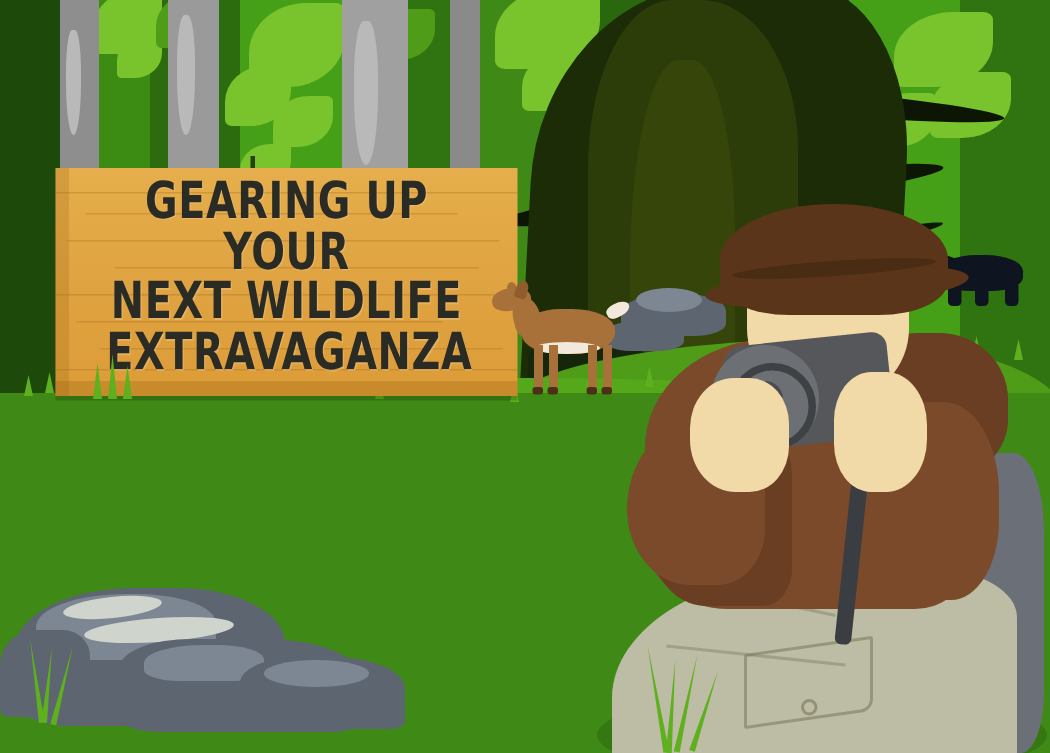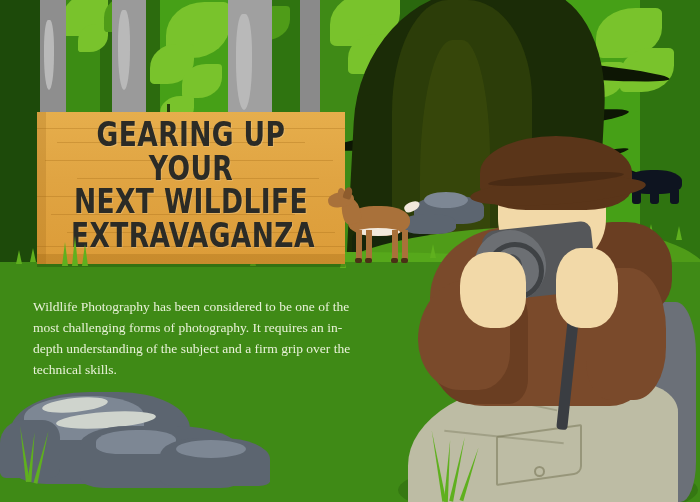--- a/index.html
+++ b/index.html
@@ -237,21 +237,20 @@
     <div class="leg" style="left:30px;top:40px;"></div>
     <div class="leg" style="left:40px;top:40px;"></div>
     <div class="leg" style="left:66px;top:40px;"></div>
     <div class="leg" style="left:76px;top:40px;"></div>
     <div class="hoof" style="left:29px;top:68px;"></div>
     <div class="hoof" style="left:39px;top:68px;"></div>
     <div class="hoof" style="left:65px;top:68px;"></div>
     <div class="hoof" style="left:75px;top:68px;"></div>
   </div>
 
-  <div id="body-copy">Wildlife Photography has been considered to be one of the most challenging forms of photography. It requires an in-depth understanding of the subject and a firm grip over the technical skills.</div>
 
   <div class="rock" style="left:10px;top:392px;width:180px;height:92px;border-radius:44% 40% 14% 20%;"></div>
   <div class="rock lit" style="left:24px;top:396px;width:120px;height:44px;border-radius:50% 44% 20% 30%;"></div>
   <div class="rock pale" style="left:42px;top:398px;width:66px;height:14px;border-radius:50%;transform:rotate(-6deg);"></div>
   <div class="rock pale" style="left:56px;top:412px;width:100px;height:16px;border-radius:50%;transform:rotate(-4deg);"></div>
   <div class="rock" style="left:80px;top:426px;width:160px;height:62px;border-radius:30% 40% 12% 16%;"></div>
   <div class="rock lit" style="left:96px;top:430px;width:80px;height:24px;border-radius:50% 40% 24% 30%;"></div>
   <div class="rock" style="left:160px;top:438px;width:110px;height:48px;border-radius:36% 44% 10% 14%;"></div>
   <div class="rock lit" style="left:176px;top:440px;width:70px;height:18px;border-radius:50%;"></div>
   <div class="rock" style="left:0px;top:420px;width:60px;height:58px;border-radius:40% 30% 16% 10%;"></div>

